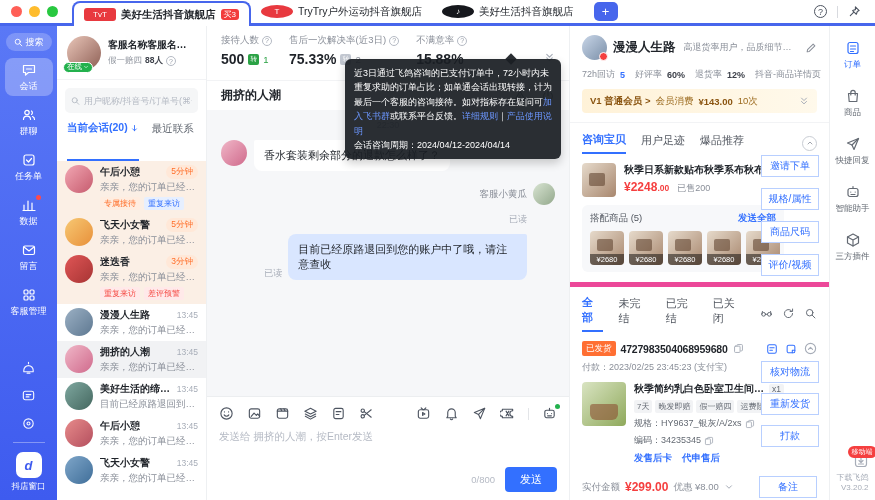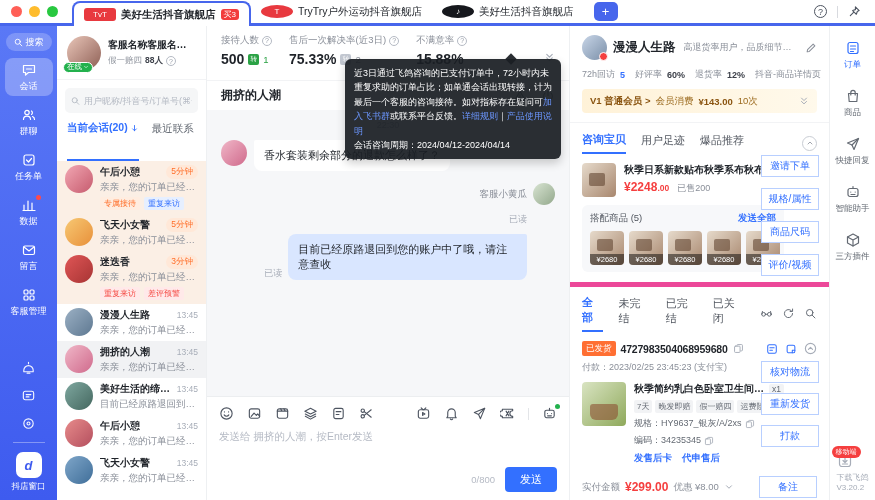--- a/index.html
+++ b/index.html
@@ -165,21 +165,21 @@
 .od-links{display:flex;gap:10px;margin-top:5px;font-size:9.5px;color:#3370FF;font-weight:700}
 .od-actions{position:absolute;right:10px;top:74px;display:flex;flex-direction:column;gap:10px}
 .paid-row{display:flex;align-items:center;gap:5px;margin-top:11px;font-size:9.5px;color:#8A8F99}
 .paid{color:#F53F3F;font-weight:700;font-size:12px}
 .note-btn{margin-left:auto}
 .cicon{color:#A7ADB8}
 
 .rtb{position:absolute;left:830px;top:26px;width:45px;height:474px;background:#fff;display:flex;flex-direction:column;align-items:center;padding-top:14px}
 .rtb-item{display:flex;flex-direction:column;align-items:center;gap:3px;font-size:8.5px;color:#646A73;margin-bottom:17px}
 .rtb-item.active{color:#3370FF}
-.rtb-bottom{margin-top:auto;display:flex;flex-direction:column;align-items:flex-start;padding-bottom:8px;font-size:8px;color:#A7ADB8;position:relative}
+.rtb-bottom{margin-top:auto;display:flex;flex-direction:column;align-items:flex-end;padding-bottom:8px;font-size:8px;color:#A7ADB8;position:relative}
 .mobile-pill{position:absolute;top:-7px;right:-8px;background:#F53F3F;color:#fff;font-size:7px;padding:1px 4px;border-radius:7px;white-space:nowrap}
 .dl-wrap{position:relative;color:#A7ADB8;margin-bottom:3px}
 </style>
 </head>
 <body>
 
 <div class="titlebar">
   <div class="lights">
     <span class="light l-red"></span>
     <span class="light l-yel"></span>

